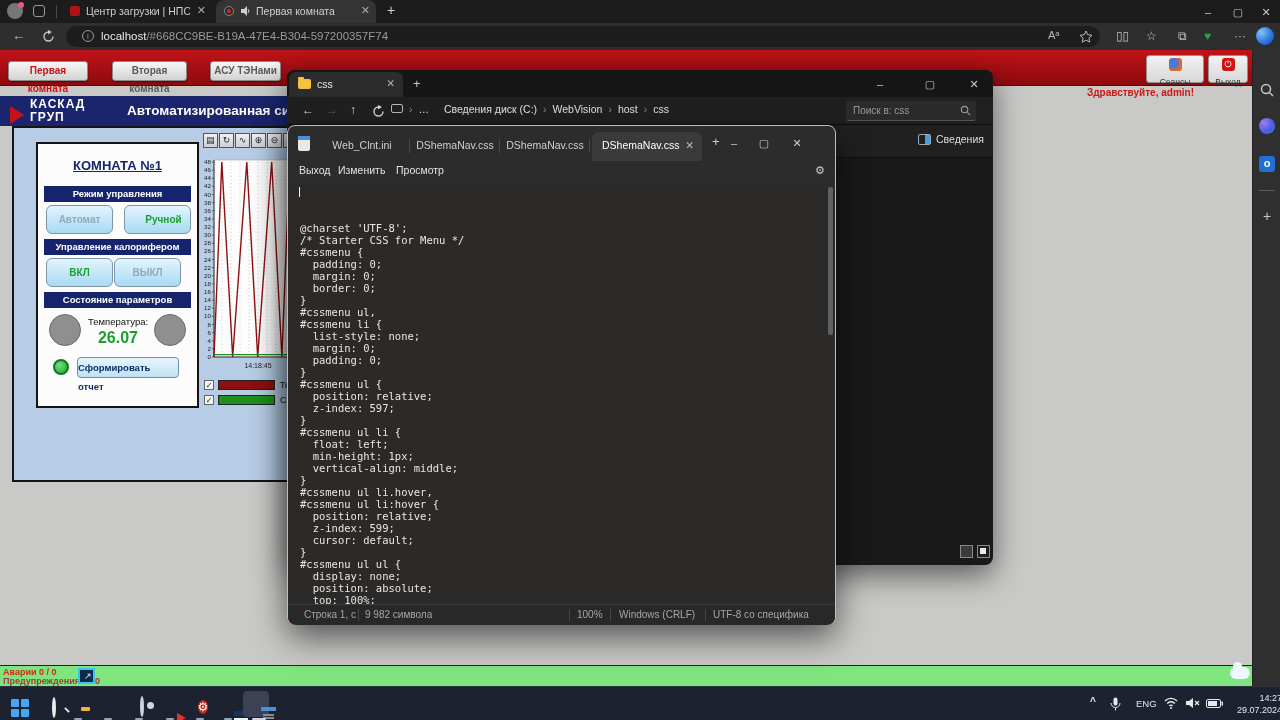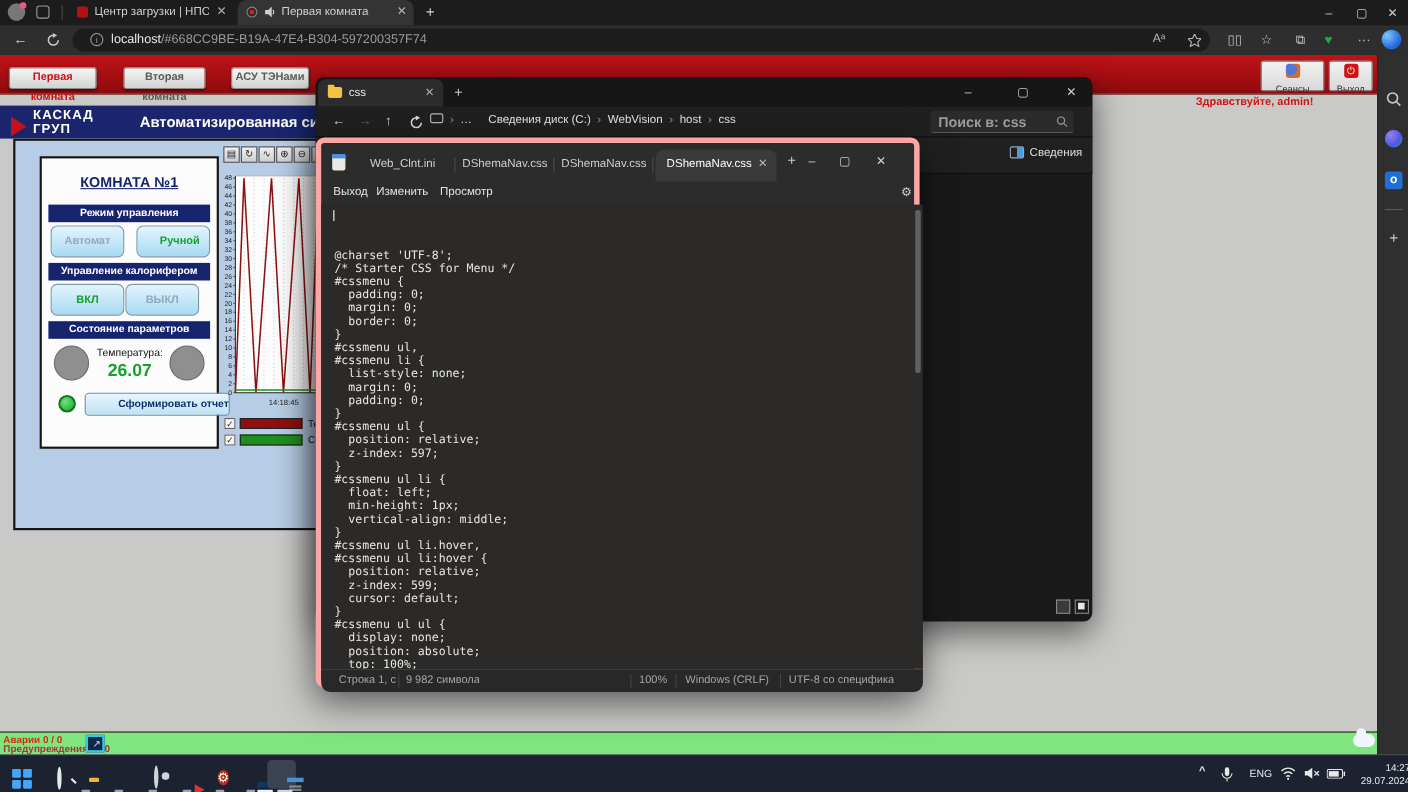--- a/index.html
+++ b/index.html
@@ -84,23 +84,23 @@
     text-align:center; line-height:27px; }
   .on  { color:#17a12c; } .off { color:#93a9bd; }
   #btnAuto{left:8px; top:61px;} #btnMan{left:86px; top:61px;padding-left:12px;}
   #btnOn{left:8px; top:114px;}  #btnOff{left:76px; top:114px;}
   .pcirc { top:170px; width:32px; height:32px; border-radius:50%; background:#8f8f8f; border:1px solid #6a6a6a; }
   #circL{left:11px;} #circR{left:116px;}
   #tlabel { left:40px; top:172px; width:80px; text-align:center; font-size:9.5px; color:#111; }
   #tvalue { left:40px; top:185px; width:80px; text-align:center; font-size:16px; font-weight:bold; color:#17a12c; }
   #repdot { left:15px; top:215px; width:16px; height:16px; border-radius:50%;
     background:radial-gradient(circle at 35% 35%, #6fe07f, #1fa32e); border:2px solid #0c7a1c; }
-  #repbtn { left:39px; top:213px; width:132px; height:21px; background:linear-gradient(#e7f5fd,#bfe2f5);
+  #repbtn { left:39px; top:213px; width:102px; height:21px; background:linear-gradient(#e7f5fd,#bfe2f5);
     border:1px solid #6f8fa5; border-radius:4px; color:#0e2f6b; font-size:9.5px; font-weight:bold;
-    text-align:right; line-height:19px; }
+    text-align:left; line-height:19px; }
 
   #charttools { left:203px; top:83px; height:16px; display:flex; gap:1px; }
   .ctb { width:15px; height:15px; background:linear-gradient(#f0f0f0,#cfcfcf); border:1px solid #555;
     font-size:9px; line-height:13px; text-align:center; color:#223; padding:0; }
   #trend-svg { left:203px; top:100px; }
   .legrow { left:204px; height:13px; }
   #leg1{top:329px;} #leg2{top:344px;}
   .legcb { position:absolute; left:0; top:1px; width:10px; height:10px; background:#f4f4f4;
     border:1px solid #666; font-size:8px; line-height:9px; text-align:center; color:#222; }
   .legsw { position:absolute; left:14px; top:1px; width:57px; height:10px; border:1px solid #222; }
@@ -128,33 +128,33 @@
   #exNew { left:126px; top:6px; color:#c8c8c8; font-size:13px; }
   .exwc { top:2px; width:30px; height:24px; text-align:center; line-height:22px; color:#c8c8c8; font-size:11px; }
   #exmin{left:578px;} #exmax{left:628px;} #exclose{left:672px;}
   #exNav { left:0; top:27px; width:706px; height:28px; background:#202020; border-bottom:1px solid #0d0d0d; }
   .exarrow { top:6px; color:#d8d8d8; font-size:12px; }
   #exFwd { color:#5f5f5f; }
   #exCrumb { left:104px; top:6px; color:#e0e0e0; font-size:10.5px; white-space:nowrap; }
   #exCrumb .sep { color:#8f8f8f; padding:0 6px; }
   #exCrumb .pcico { display:inline-block; width:12px; height:9px; border:1.5px solid #b8b8b8; border-radius:2px; }
   #exSearch { left:559px; top:4px; width:130px; height:20px; background:#2b2b2b; border-radius:3px;
-    border-bottom:1px solid #555; color:#9a9a9a; font-size:13px; line-height:19px; padding-left:7px;font-weight:bold; }
+    border-bottom:1px solid #555; color:#9a9a9a; font-size:10px; line-height:19px; padding-left:7px; }
   #exSearch svg { position:absolute; right:5px; top:4px; }
   #exTools { left:0; top:55px; width:706px; height:33px; background:#202020; border-bottom:1px solid #101010; }
   #exInfo { left:631px; top:8px; color:#dddddd; font-size:10.5px; }
   #exInfo .pane { display:inline-block; width:13px; height:11px; border:1.5px solid #9ab; border-radius:2px;
     background:linear-gradient(90deg, transparent 50%, #4a9edd 50%); vertical-align:-2px; margin-right:5px; }
   .exview { top:475px; width:13px; height:13px; border:1.5px solid #8a8a8a; background:#3a3a3a; }
   #exv1{left:673px;} #exv2{left:690px; background:#1c1c1c;}
   #exv2::after{content:""; position:absolute; left:2px; top:2px; width:6px; height:6px; background:#e8e8e8;}
 
   
   #notepad { left:287px; top:125px; width:549px; height:500px; background:#2c2c2c;
-    border-radius:8px; border:5px solid #fca5a5; box-shadow:0 12px 34px rgba(0,0,0,.6); z-index:20; }
+    border-radius:8px; border:1px solid #fca5a5; box-shadow:0 12px 34px rgba(0,0,0,.6); z-index:20; }
   #npTabbar { left:0; top:0; width:547px; height:35px; }
   #npIcon { left:10px; top:10px; width:12px; height:15px; background:#ece9e4; border-radius:2px; }
   #npIcon::before { content:""; position:absolute; left:0; top:0; width:12px; height:4px; background:#4a90d9; }
   .nptab { top:6px; height:29px; color:#cfcfcf; font-size:10.5px; line-height:26px; text-align:center; }
   #npt1{left:28px; width:92px;} #npt2{left:124px; width:86px;} #npt3{left:214px; width:86px;}
   #npt4{left:304px; width:110px; background:#3a3a3a; border-radius:7px 7px 0 0; color:#ffffff;}
   #npt4 .x { position:absolute; right:8px; top:0; color:#bbb; }
   #npt4 .tl { position:absolute; left:10px; top:0; }
   .npsep { top:13px; width:1px; height:14px; background:#4a4a4a; }
   #nps1{left:121px;} #nps2{left:211px;} #nps3{left:301px;}

